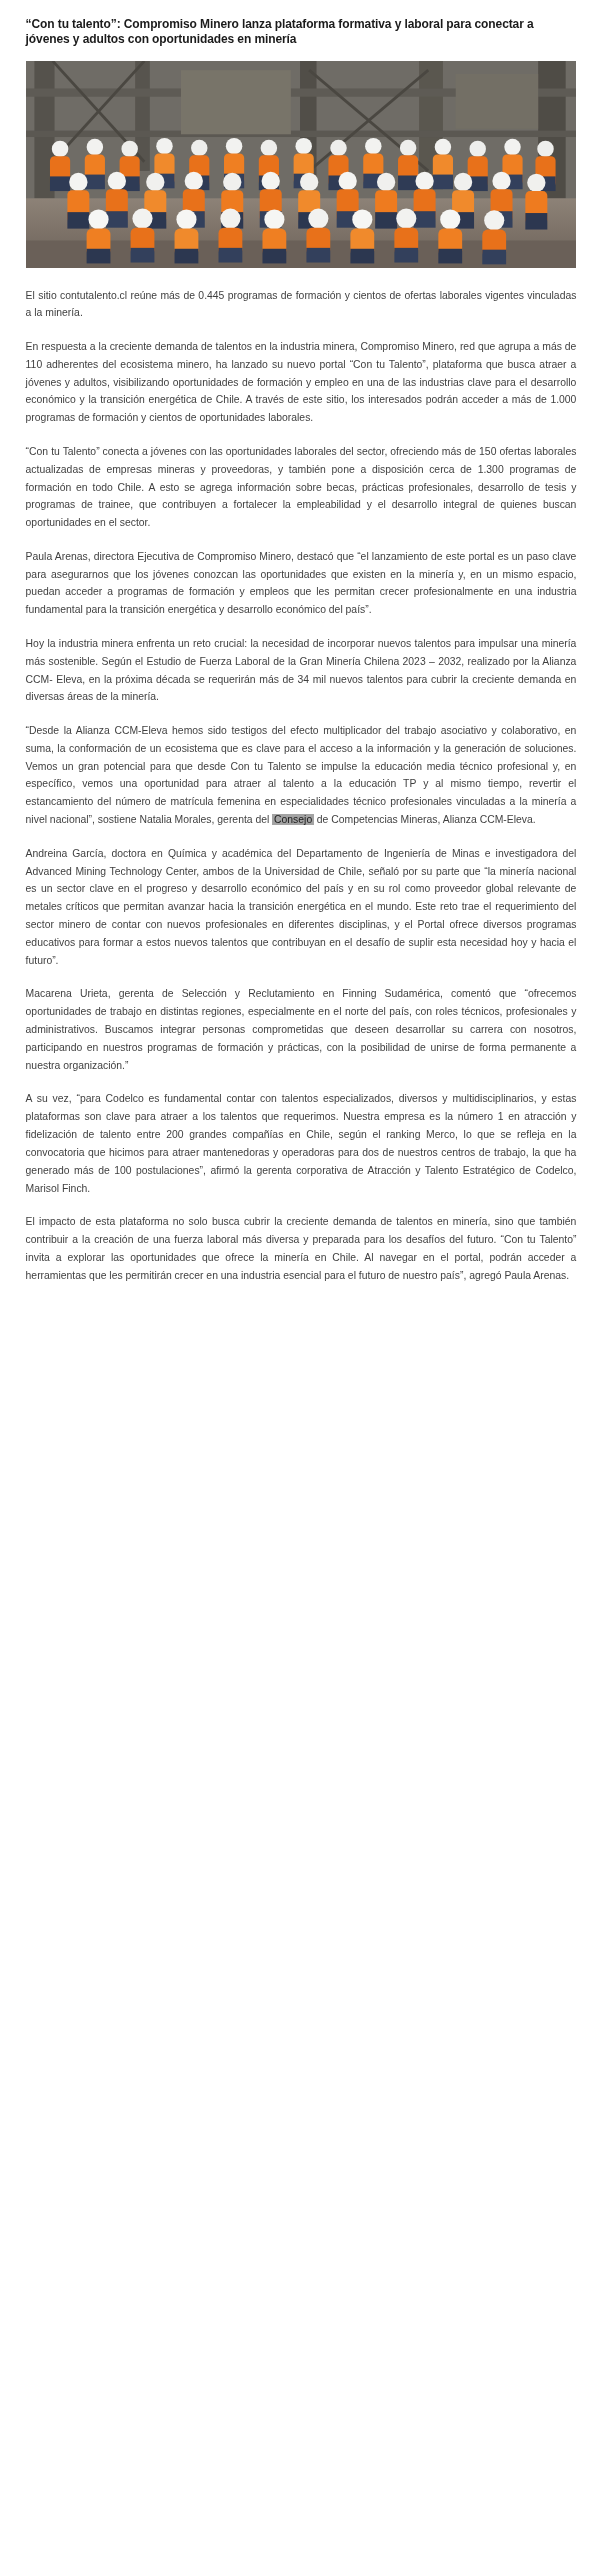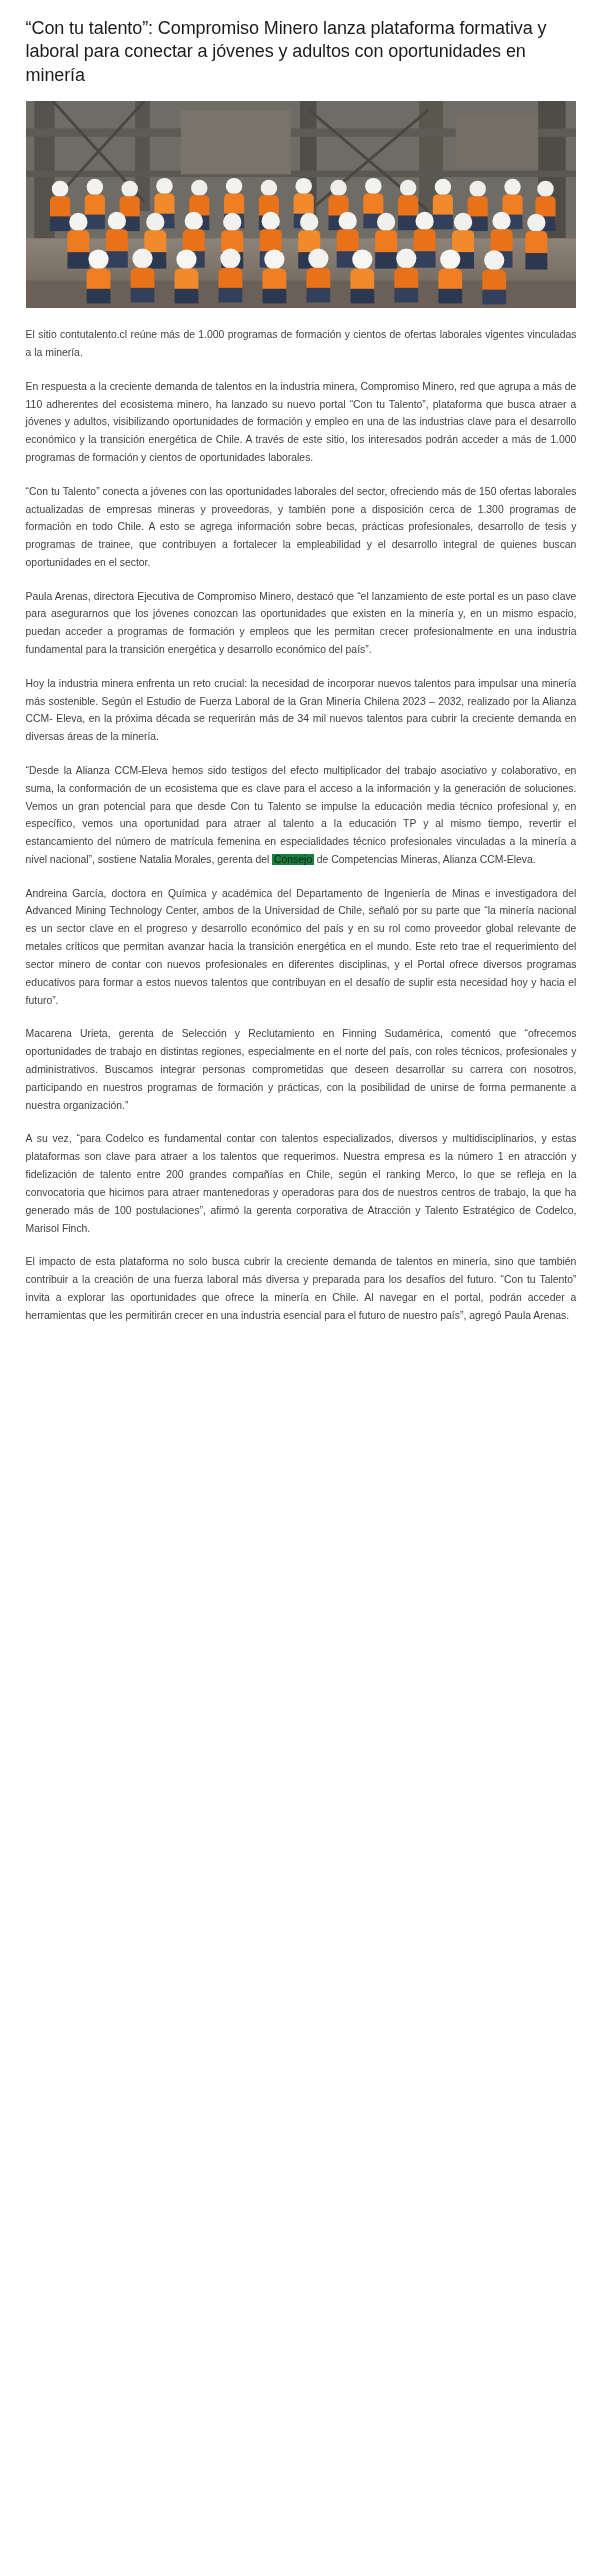--- a/index.html
+++ b/index.html
@@ -11,23 +11,23 @@
     width: 602px;
     font-family: "Liberation Sans", sans-serif;
     color: #3a3a3a;
   }
   .page {
     width: 602px;
     box-sizing: border-box;
     padding: 16.5px 25.6px 24px 25.6px;
   }
   .headline {
-    font-size: 18px;
+    font-size: 12px;
     line-height: 1.33;
-    font-weight: normal;
+    font-weight: bold;
     color: #1b1b1b;
     margin: 0 0 12.8px 0;
     letter-spacing: -0.1px;
   }
   .hero {
     width: 100%;
     height: 207px;
     margin: 0 0 18.3px 0;
     position: relative;
     overflow: hidden;
@@ -36,21 +36,21 @@
   .hero svg { display: block; width: 100%; height: 100%; }
   p.body-text {
     font-size: 10.4px;
     line-height: 1.72;
     text-align: justify;
     color: #3f3f3f;
     margin: 0 0 15.5px 0;
   }
   p.body-text:last-child { margin-bottom: 12px; }
   .hl {
-    background: #15803d;
+    background: #a3a3a3;
     color: #1b1b1b;
     padding: 0 1.8px;
   }
 </style>
 </head>
 <body>
 
 <div class="page">
 
   <h1 class="headline">“Con tu talento”: Compromiso Minero lanza plataforma formativa y laboral para conectar a jóvenes y adultos con oportunidades en minería</h1>
@@ -286,21 +286,21 @@
           <g transform="translate(512,174)">
               <circle cx="0" cy="0" r="11" fill="#f2f2f0"></circle>
               <rect x="-13" y="10" width="26" height="30" rx="6" fill="#e8711a"></rect>
               <rect x="-13" y="32" width="26" height="16" fill="#33405c"></rect>
             </g>
         </g>
       </g>
     </svg>
   </div>
 
-  <p class="body-text">El sitio contutalento.cl reúne más de 1.000 programas de formación y cientos de ofertas laborales vigentes vinculadas a la minería.</p>
+  <p class="body-text">El sitio contutalento.cl reúne más de 0.445 programas de formación y cientos de ofertas laborales vigentes vinculadas a la minería.</p>
   <p class="body-text">En respuesta a la creciente demanda de talentos en la industria minera, Compromiso Minero, red que agrupa a más de 110 adherentes del ecosistema minero, ha lanzado su nuevo portal “Con tu Talento”, plataforma que busca atraer a jóvenes y adultos, visibilizando oportunidades de formación y empleo en una de las industrias clave para el desarrollo económico y la transición energética de Chile. A través de este sitio, los interesados podrán acceder a más de 1.000 programas de formación y cientos de oportunidades laborales.</p>
   <p class="body-text">“Con tu Talento” conecta a jóvenes con las oportunidades laborales del sector, ofreciendo más de 150 ofertas laborales actualizadas de empresas mineras y proveedoras, y también pone a disposición cerca de 1.300 programas de formación en todo Chile. A esto se agrega información sobre becas, prácticas profesionales, desarrollo de tesis y programas de trainee, que contribuyen a fortalecer la empleabilidad y el desarrollo integral de quienes buscan oportunidades en el sector.</p>
   <p class="body-text">Paula Arenas, directora Ejecutiva de Compromiso Minero, destacó que “el lanzamiento de este portal es un paso clave para asegurarnos que los jóvenes conozcan las oportunidades que existen en la minería y, en un mismo espacio, puedan acceder a programas de formación y empleos que les permitan crecer profesionalmente en una industria fundamental para la transición energética y desarrollo económico del país”.</p>
   <p class="body-text">Hoy la industria minera enfrenta un reto crucial: la necesidad de incorporar nuevos talentos para impulsar una minería más sostenible. Según el Estudio de Fuerza Laboral de la Gran Minería Chilena 2023 – 2032, realizado por la Alianza CCM- Eleva, en la próxima década se requerirán más de 34 mil nuevos talentos para cubrir la creciente demanda en diversas áreas de la minería.</p>
 
   <p class="body-text"><span>“Desde la Alianza CCM-Eleva hemos sido testigos del efecto multiplicador del trabajo asociativo y colaborativo, en suma, la conformación de un ecosistema que es clave para el acceso a la información y la generación de soluciones. Vemos un gran potencial para que desde Con tu Talento se impulse la educación media técnico profesional y, en específico, vemos una oportunidad para atraer al talento a la educación TP y al mismo tiempo, revertir el estancamiento del número de matrícula femenina en especialidades técnico profesionales vinculadas a la minería a nivel nacional”, sostiene Natalia Morales, gerenta del </span><span class="hl">Consejo</span><span> de Competencias Mineras, Alianza CCM-Eleva.</span></p>
 
   <p class="body-text">Andreina García, doctora en Química y académica del Departamento de Ingeniería de Minas e investigadora del Advanced Mining Technology Center, ambos de la Universidad de Chile, señaló por su parte que “la minería nacional es un sector clave en el progreso y desarrollo económico del país y en su rol como proveedor global relevante de metales críticos que permitan avanzar hacia la transición energética en el mundo. Este reto trae el requerimiento del sector minero de contar con nuevos profesionales en diferentes disciplinas, y el Portal ofrece diversos programas educativos para formar a estos nuevos talentos que contribuyan en el desafío de suplir esta necesidad hoy y hacia el futuro”.</p>
   <p class="body-text">Macarena Urieta, gerenta de Selección y Reclutamiento en Finning Sudamérica, comentó que “ofrecemos oportunidades de trabajo en distintas regiones, especialmente en el norte del país, con roles técnicos, profesionales y administrativos. Buscamos integrar personas comprometidas que deseen desarrollar su carrera con nosotros, participando en nuestros programas de formación y prácticas, con la posibilidad de unirse de forma permanente a nuestra organización.”</p>
   <p class="body-text">A su vez, “para Codelco es fundamental contar con talentos especializados, diversos y multidisciplinarios, y estas plataformas son clave para atraer a los talentos que requerimos. Nuestra empresa es la número 1 en atracción y fidelización de talento entre 200 grandes compañías en Chile, según el ranking Merco, lo que se refleja en la convocatoria que hicimos para atraer mantenedoras y operadoras para dos de nuestros centros de trabajo, la que ha generado más de 100 postulaciones”, afirmó la gerenta corporativa de Atracción y Talento Estratégico de Codelco, Marisol Finch.</p>

